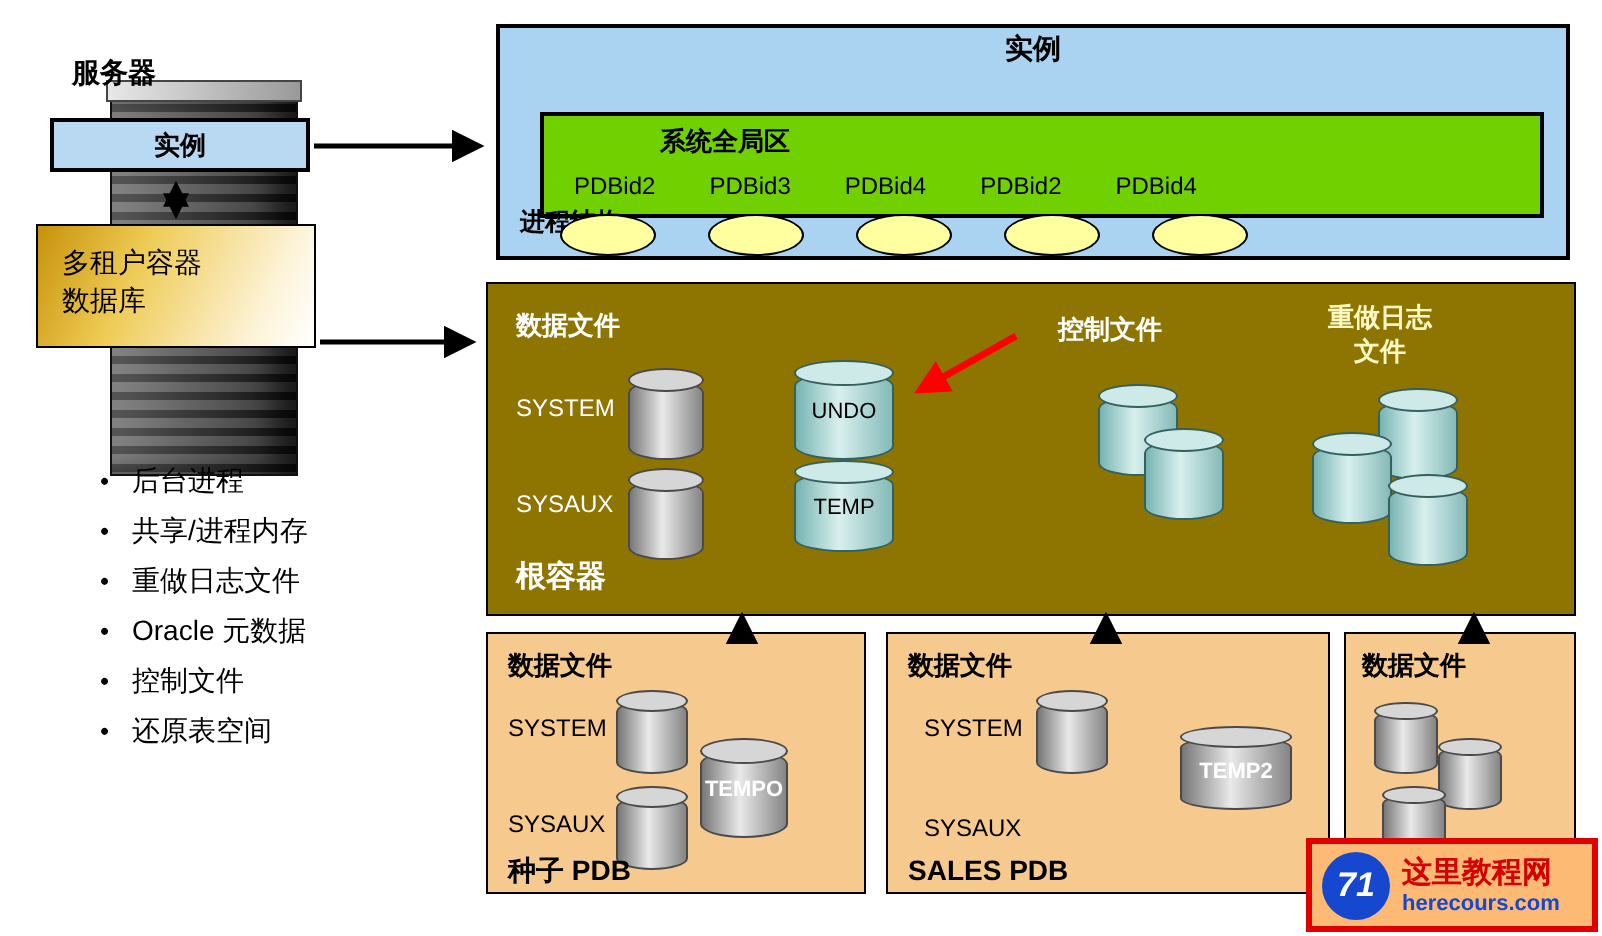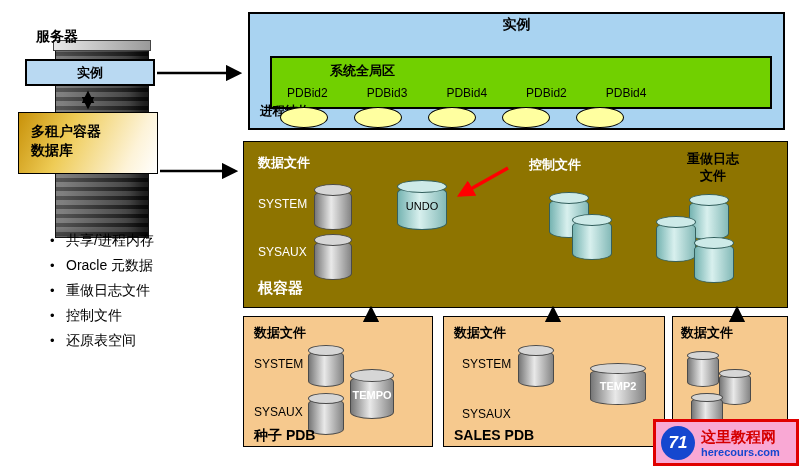--- a/index.html
+++ b/index.html
@@ -16,51 +16,51 @@
 
   .server-label{position:absolute;left:36px;top:28px;font-weight:bold;font-size:14px;z-index:2;}
 
   .inst-small{position:absolute;left:25px;top:59px;width:130px;height:27px;z-index:3;
     background:#b9d9f2;border:2px solid #000;box-sizing:border-box;
     text-align:center;line-height:23px;font-weight:bold;font-size:13px;}
 
   .cdb-box{position:absolute;left:18px;top:112px;width:140px;height:62px;z-index:3;
     border:1px solid #000;box-sizing:border-box;
     background:linear-gradient(115deg,#c8920a,#eecb55 35%,#fdf3d8 80%,#ffffff);
-    font-weight:bold;font-size:14px;line-height:19px;padding:9px 0 0 12px;}
+    font-weight:normal;font-size:14px;line-height:19px;padding:9px 0 0 12px;}
 
   
   .share{position:absolute;left:6px;top:228px;width:235px;z-index:2;}
   .share-title{font-weight:bold;font-size:15px;margin-bottom:8px;}
   .share-item{font-size:14px;line-height:25px;padding-left:60px;position:relative;}
   .share-item::before{content:"•";position:absolute;left:44px;font-size:13px;}
 
   
   .inst-box{position:absolute;left:248px;top:12px;width:537px;height:118px;z-index:2;
     background:#a9d3f1;border:2px solid #000;box-sizing:border-box;}
   .inst-title{position:absolute;top:2px;left:0;width:100%;text-align:center;
     font-weight:bold;font-size:14px;}
   .sga{position:absolute;left:20px;top:21px;width:502px;height:53px;
     background:#71d000;border:2px solid #000;box-sizing:border-box;margin-top:21px;}
   .sga-title{display:block;margin:4px 0 0 58px;font-weight:bold;font-size:13px;}
-  .pdbid-row{display:flex;gap:39px;margin:6px 0 0 15px;font-size:12px;}
+  .pdbid-row{display:flex;gap:27px;margin:6px 0 0 15px;font-size:12px;}
   .proc-label{position:absolute;left:10px;top:89px;font-weight:bold;font-size:12.5px;}
   .proc-row{position:absolute;left:30px;top:93px;display:flex;gap:26px;}
   .proc-ellipse{width:48px;height:21px;border-radius:50%;background:#ffffa0;
     border:1.5px solid #000;box-sizing:border-box;}
 
   
   .root-box{position:absolute;left:243px;top:141px;width:545px;height:167px;z-index:2;
     background:#8e7400;border:1.5px solid #000;box-sizing:border-box;}
   .wlabel{position:absolute;color:#fff;font-weight:bold;font-size:13px;}
   .wtext{position:absolute;color:#fff;font-size:12px;}
   .blabel{position:absolute;color:#000;font-weight:bold;font-size:13px;}
   .btext{position:absolute;color:#000;font-size:12px;}
-  .redo-label{position:absolute;left:419px;top:8px;width:100px;text-align:center;
-    color:#000000;font-weight:bold;font-size:13px;line-height:17px;}
+  .redo-label{position:absolute;left:396px;top:8px;width:100px;text-align:center;
+    color:#fef9c3;font-weight:bold;font-size:13px;line-height:17px;}
   .root-name{position:absolute;left:14px;top:137px;color:#fff;font-weight:bold;font-size:15px;}
 
   
   .pdb-box{position:absolute;top:316px;height:131px;z-index:2;
     background:#f6c98e;border:1.5px solid #000;box-sizing:border-box;}
   .pdb-a{left:243px;width:190px;}
   .pdb-b{left:443px;width:222px;}
   .pdb-c{left:672px;width:116px;}
   .pdb-name{position:absolute;left:10px;top:110px;font-weight:bold;font-size:14px;}
 
@@ -76,21 +76,21 @@
   .cyl.teal .cap{background:#cdeae8;border:1px solid #34605e;}
   .clbl{position:absolute;z-index:3;left:0;width:100%;top:40%;text-align:center;
     font-size:11px;font-weight:normal;font-style:normal;}
   .clbl.white{color:#fff;font-weight:bold;}
 
   
   .overlay{position:absolute;left:0;top:0;z-index:30;pointer-events:none;}
 
   
   .wm{position:absolute;left:653px;top:419px;width:146px;height:47px;z-index:40;
-    background:#f9a8d4;border:3px solid #e00000;box-sizing:border-box;
+    background:#fdba74;border:3px solid #e00000;box-sizing:border-box;
     display:flex;align-items:center;gap:6px;padding:1px 5px;}
   .wm-logo{width:34px;height:34px;border-radius:50%;background:#1547cf;color:#fff;
     display:flex;align-items:center;justify-content:center;
     font-weight:bold;font-style:italic;font-size:17px;flex:0 0 auto;}
   .wm-name{color:#d50000;font-weight:bold;font-size:15px;line-height:19px;}
   .wm-url{color:#1547cf;font-weight:bold;font-size:11px;line-height:13px;}
 </style>
 </head>
 <body>
 
@@ -98,23 +98,24 @@
 
   <div class="tower"></div>
   <div class="server-label">服务器</div>
   <div class="inst-small">实例</div>
   <div class="cdb-box">
     <span>多租户容器</span><br>
     <span>数据库</span>
   </div>
 
   <div class="share">
+    <div class="share-item">后台进程</div>
     <div class="share-item">共享/进程内存</div>
+    <div class="share-item">重做日志文件</div>
     <div class="share-item">Oracle 元数据</div>
-    <div class="share-item">重做日志文件</div>
     <div class="share-item">控制文件</div>
     <div class="share-item">还原表空间</div>
   </div>
 
   <div class="inst-box">
     <div class="inst-title">实例</div>
     <div class="sga">
       <span class="sga-title">系统全局区</span>
       <div class="pdbid-row">
         <span>PDBid2</span>
@@ -146,20 +147,25 @@
     <div class="wtext" style="left:14px;top:103px;">SYSAUX</div>
     <div class="cyl gray" style="left:70px;top:92px;width:38px;height:46px;">
       <i class="bd"></i>
         <i class="cap"></i>
     </div>
 
     <div class="cyl teal" style="left:153px;top:38px;width:50px;height:50px;text-decoration:underline;">
       <i class="bd"></i>
         <i class="cap"></i>
       <b class="clbl">UNDO</b>
+    </div>
+    <div class="cyl teal" style="left:153px;top:88px;width:50px;height:46px;">
+      <i class="bd"></i>
+        <i class="cap"></i>
+      <b class="clbl">TEMP</b>
     </div>
 
     <div class="wlabel" style="left:285px;top:14px;">控制文件</div>
     <div class="cyl teal" style="left:305px;top:50px;width:40px;height:46px;">
       <i class="bd"></i>
         <i class="cap"></i>
     </div>
     <div class="cyl teal" style="left:328px;top:72px;width:40px;height:46px;">
       <i class="bd"></i>
         <i class="cap"></i>

